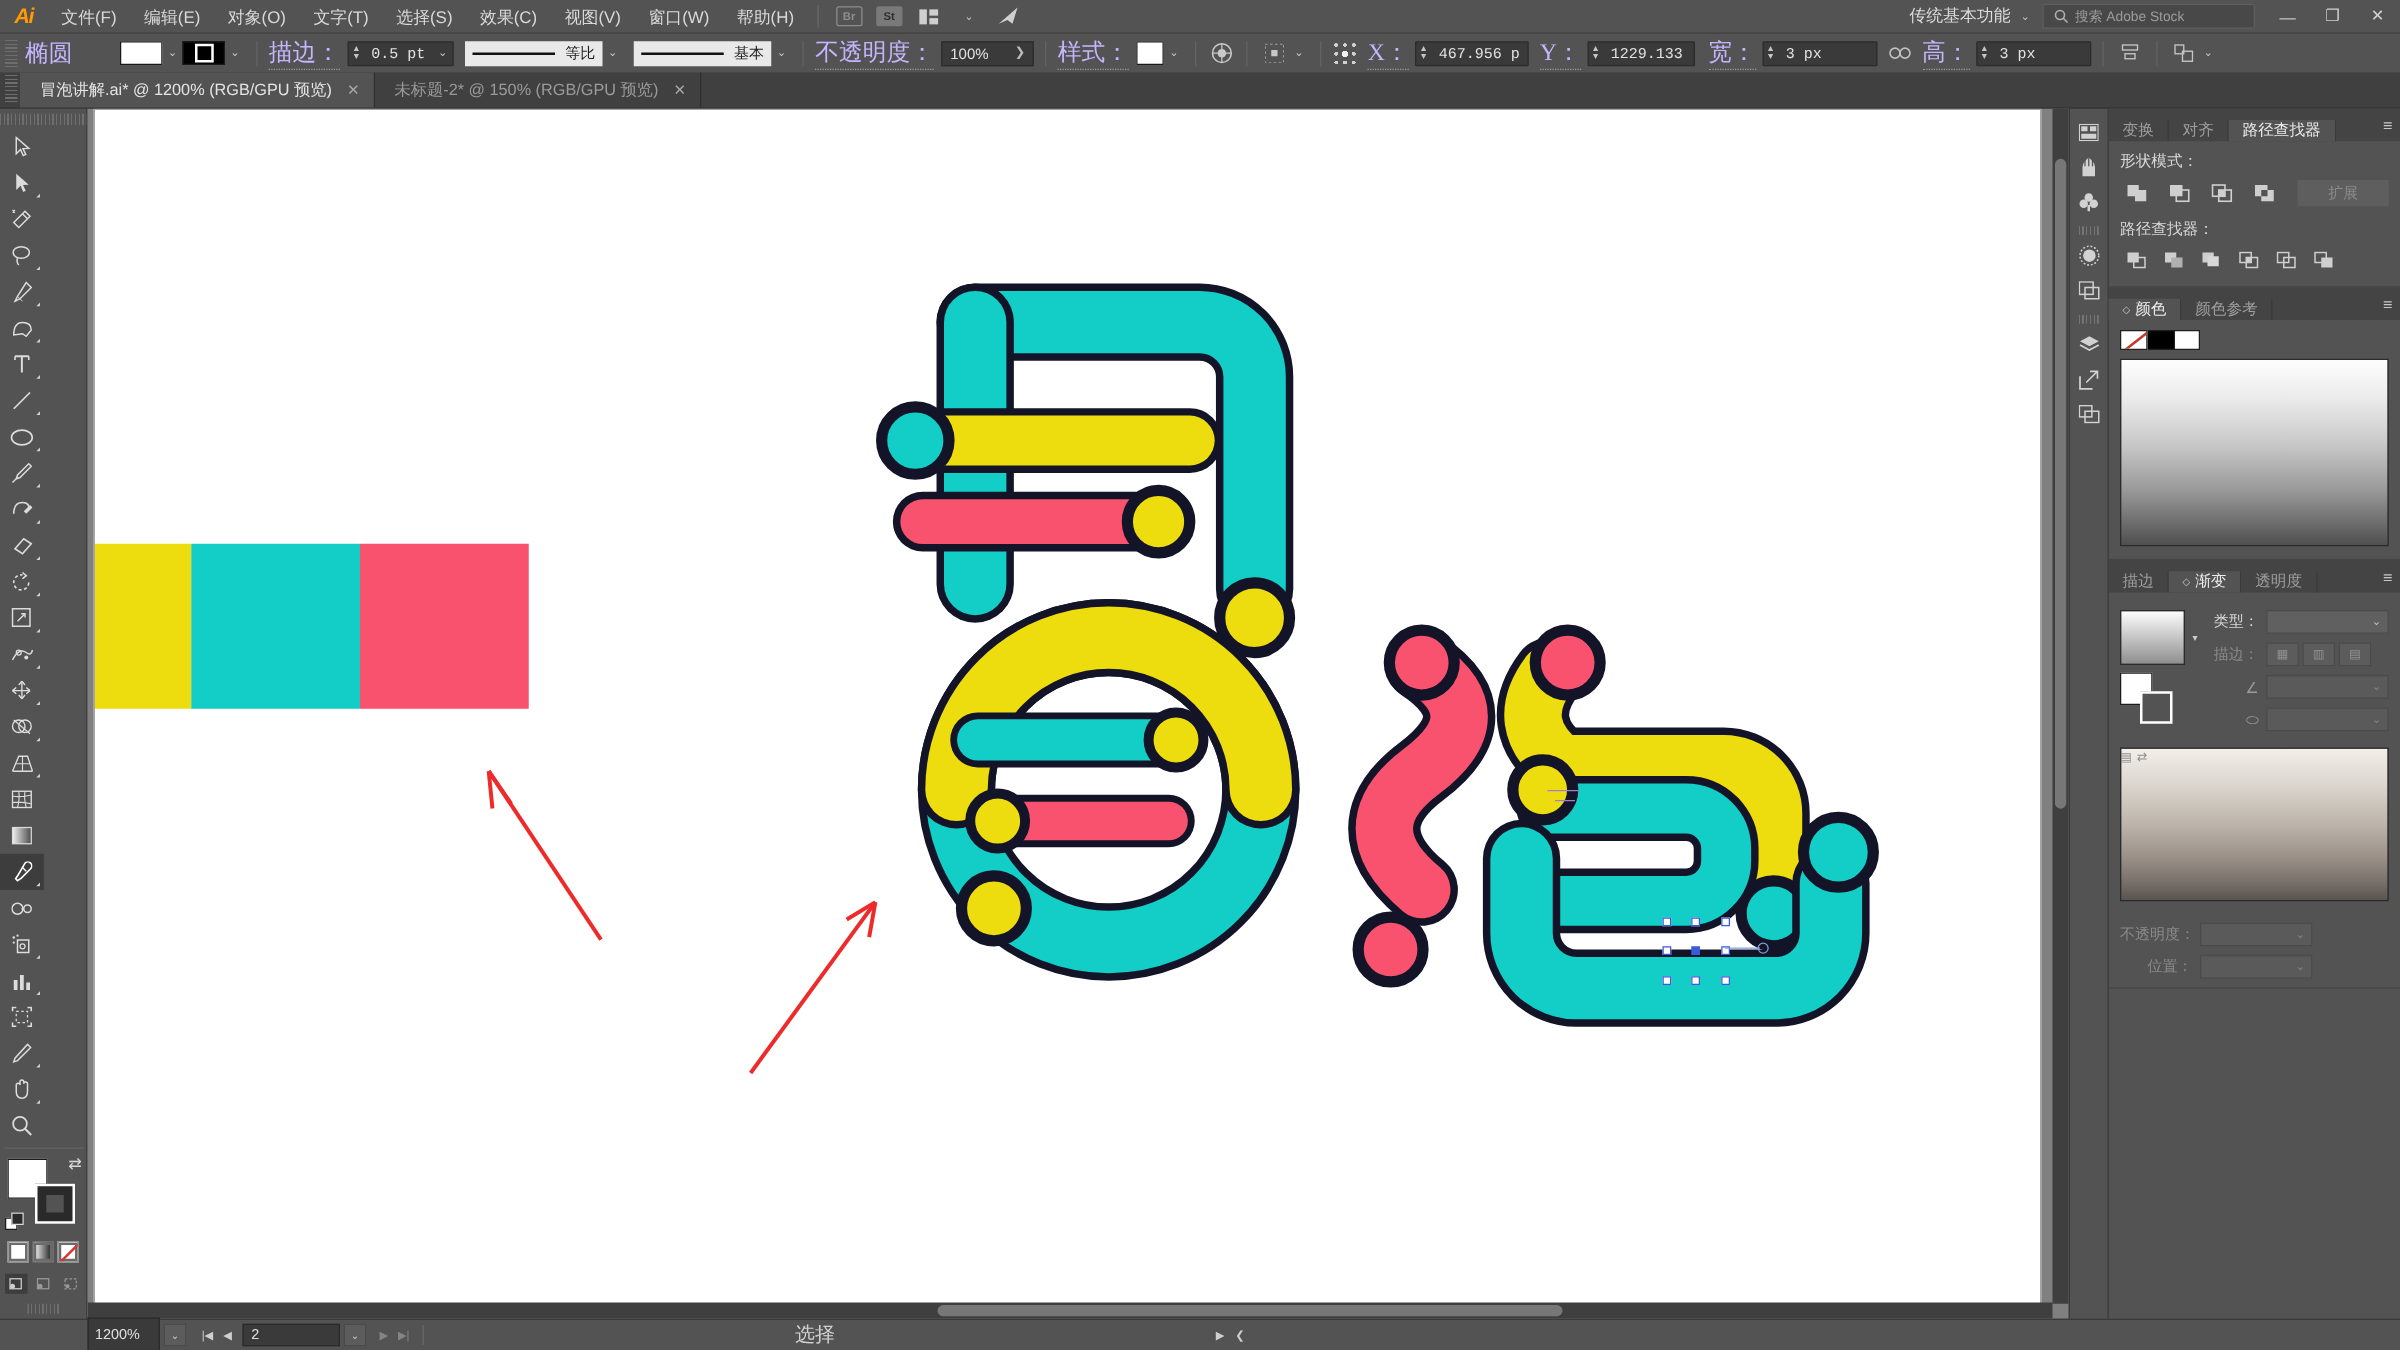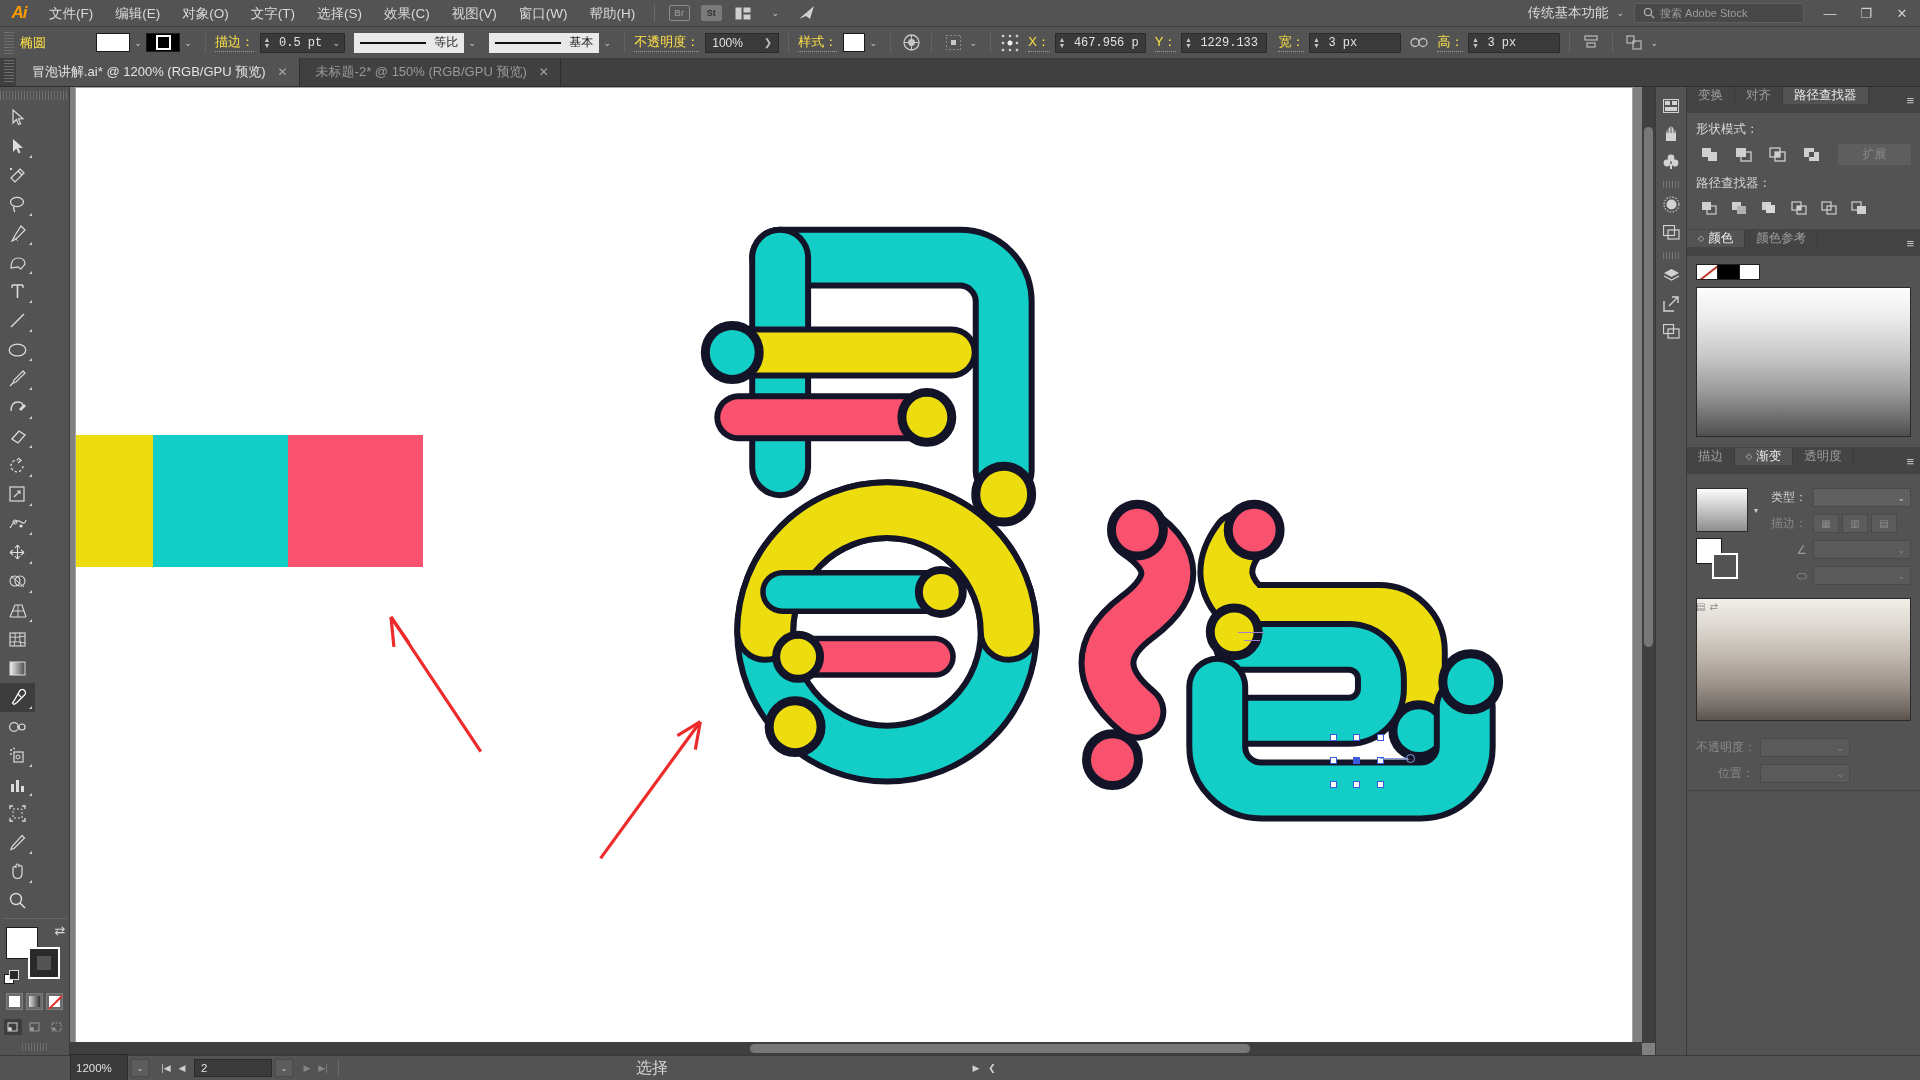--- a/index.html
+++ b/index.html
@@ -58,21 +58,21 @@
   
   .ctrlbar {
     position:absolute; top:27px; left:0; width:1920px; height:32px;
     background:#535353; display:flex; align-items:center;
     border-bottom:1px solid #3b3b3b; padding-left:4px;
   }
   .grip {
     width:10px; height:22px; margin-right:6px;
     background:repeating-linear-gradient(to bottom,#6e6e6e 0 1px,transparent 1px 3px);
   }
-  .ctrl-label { font-size:13px; color:#fde047; white-space:nowrap; }
+  .ctrl-label { font-size:19px; color:#c4b5fd; white-space:nowrap;font-family:Liberation Serif, serif; }
   .ctrl-label.dot { border-bottom:1px dotted #9a9a9a; }
   .csep { width:1px; height:20px; background:#636363; margin:0 9px; }
   .swatch-btn {
     width:34px; height:19px; border:1px solid #1a1a1a; background:#fff;
   }
   .swatch-btn.stroke {
     background:#000; display:flex; align-items:center; justify-content:center;
   }
   .swatch-btn.stroke::after {
     content:""; width:11px; height:11px; border:2px solid #fff; background:#000;
@@ -275,21 +275,21 @@
     width:16px; height:7px; margin:5px 0 3px;
     background:repeating-linear-gradient(to right,#757575 0 1px,transparent 1px 3px);
   }
 
   .panels {
     position:absolute; top:87px; right:0; width:234px; bottom:25px;
     background:#535353; border-left:1px solid #3a3a3a;
   }
   .panel { border-bottom:1px solid #454545; }
   .panel-tabs {
-    display:flex; align-items:flex-start; height:26px; background:#444444;
+    display:flex; align-items:flex-end; height:26px; background:#444444;
     position:relative;
   }
   .ptab {
     padding:0 11px; display:flex; align-items:center; font-size:12.5px;
     color:#9e9e9e; white-space:nowrap; border-right:1px solid #3a3a3a;
   }
   .ptab.active { background:#535353; color:#ededed; }
   .ptab .dia { font-size:8px; margin-right:4px; color:#c6c6c6; }
   .pmenu {
     position:absolute; right:6px; top:0; height:26px; display:flex;

